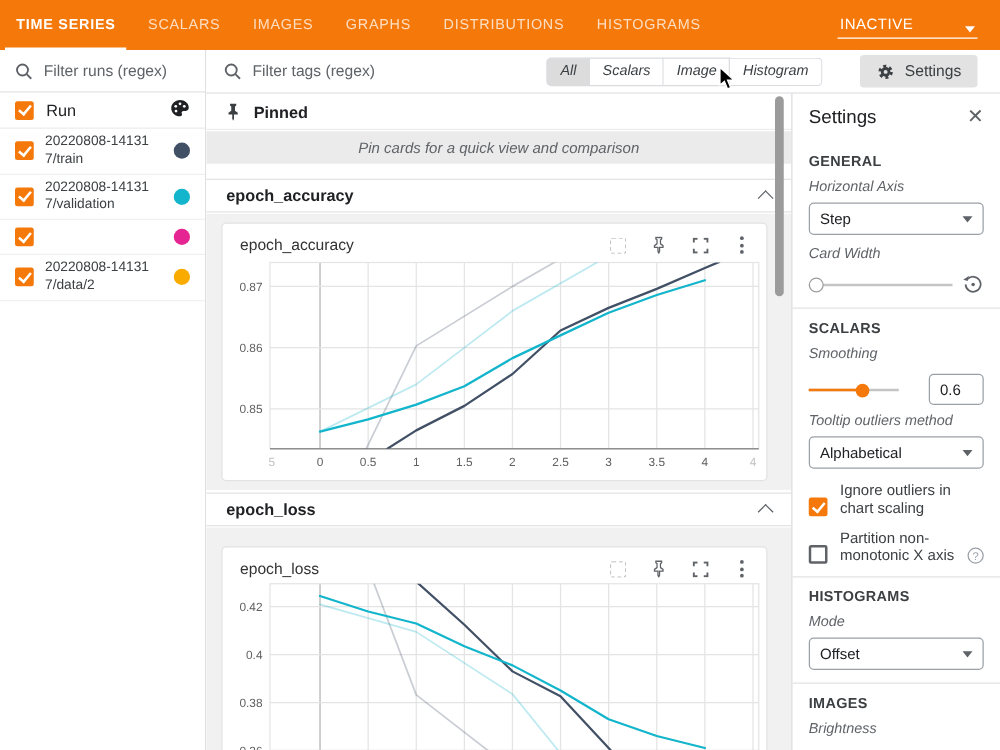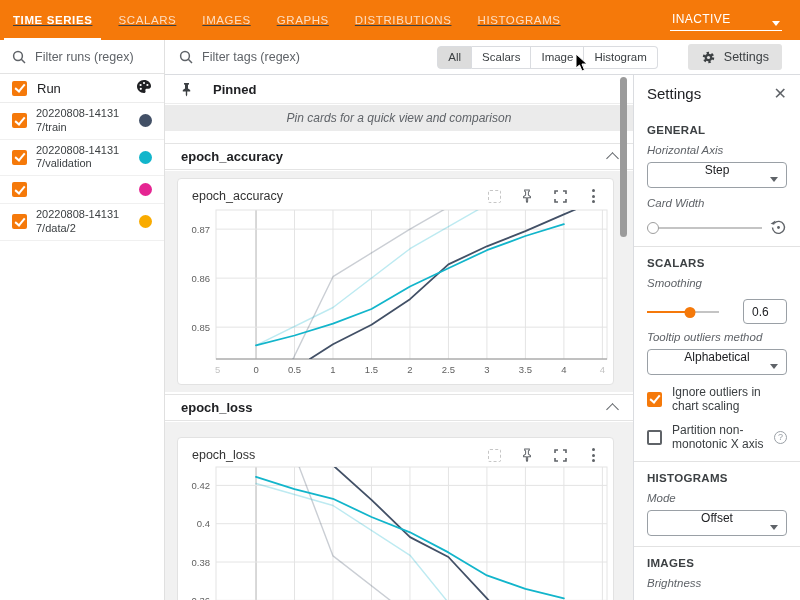--- a/index.html
+++ b/index.html
@@ -2,21 +2,21 @@
 <html><head>
 <meta charset="utf-8">
 <style>
   * { margin:0; padding:0; box-sizing:border-box; }
   html,body { width:800px; height:600px; overflow:hidden; }
   body { font-family:"Liberation Sans", sans-serif; background:#fff; position:relative; color:#3c4043; }
 
   
   .header { position:absolute; left:0; top:0; width:800px; height:40px; background:#f5790a; display:flex; align-items:center; }
   .logo { color:#fff; font-size:17px; padding:0 20px 0 16px; letter-spacing:.2px; }
-  .nav { display:flex; height:40px;text-decoration:underline; }
+  .nav { display:flex; height:40px; }
   .nav-tab { position:relative; display:flex; align-items:center; padding:0 13px; font-size:11.5px; letter-spacing:.6px; color:rgba(255,255,255,.75); cursor:pointer; }
   .nav-tab.active { color:#fff; font-weight:bold; }
   .nav-tab.active::after { content:""; position:absolute; left:4px; right:4px; bottom:0; height:2px; background:#fff; }
   .header-right { margin-left:auto; display:flex; align-items:center; gap:14px; padding-right:18px; }
   .reload-select { display:flex; align-items:flex-end; gap:18px; color:#fff; font-size:12px; letter-spacing:.4px; border-bottom:1px solid #fff; padding:2px 2px 4px 2px; min-width:112px; }
   .caret-down { width:0; height:0; border-left:4px solid transparent; border-right:4px solid transparent; border-top:5px solid #fff; margin-left:auto; }
 
   
   .sidebar { position:absolute; left:0; top:40px; width:165px; height:560px; background:#fff; border-right:1px solid #e0e0e0; }
   .side-search { display:flex; align-items:center; gap:9px; height:34px; padding:0 12px; border-bottom:1px solid #e3e3e3; color:#5f6368; font-size:12.5px; }
@@ -26,29 +26,29 @@
   .run-dot { width:13px; height:13px; border-radius:50%; margin-left:auto; }
   .cbx { width:15px; height:15px; border-radius:2px; flex:0 0 15px; position:relative; }
   .cbx.on { background:#f5790a; }
   .cbx.on::after { content:""; position:absolute; left:4.5px; top:1.5px; width:4px; height:8px; border:solid #fff; border-width:0 2px 2px 0; transform:rotate(40deg); }
   .cbx.off { border:2px solid #5f6368; background:#fff; }
 
   
   .topbar { position:absolute; left:165px; top:40px; width:635px; height:35px; border-bottom:1px solid #dadce0; background:#fff; display:flex; align-items:center; }
   .tag-search { display:flex; align-items:flex-start; gap:9px; padding-left:14px; color:#5f6368; font-size:12.5px; flex:1; }
   .filter-group { display:flex; height:23px; margin-right:30px; }
-  .filter-btn { display:flex; align-items:center; padding:0 10px; font-size:11.5px; color:#3c4043; background:#fff; border:1px solid #dadce0; border-left-width:0; cursor:pointer; }
+  .filter-btn { display:flex; align-items:center; padding:0 10px; font-size:11.5px; color:#3c4043; background:#fff; border:1px solid #dadce0; border-left-width:0; cursor:pointer;font-style:italic; }
   .filter-btn:first-child { border-left-width:1px; border-radius:4px 0 0 4px; }
   .filter-btn:last-child { border-radius:0 4px 4px 0; }
   .filter-btn.sel { background:#dcdcdc; }
   .settings-btn { display:flex; align-items:center; gap:8px; height:26px; padding:0 13px; background:#e2e2e2; border-radius:3px; margin-right:18px; font-size:12.5px; color:#3c4043; cursor:pointer; }
 
   
   .main { position:absolute; left:165px; top:75px; width:468px; height:525px; background:#fff; overflow:hidden; }
-  .pinned-row { position:absolute; left:0; top:0; width:100%; height:29px; display:flex; align-items:center; gap:20px; padding-left:15px; border-bottom:1px solid #ededed; background:#fff; }
+  .pinned-row { position:absolute; left:0; top:0; width:100%; height:29px; display:flex; align-items:center; gap:10px; padding-left:15px; border-bottom:1px solid #ededed; background:#fff; }
   .pinned-label { font-size:13px; font-weight:bold; color:#202124; }
   .pin-hint { position:absolute; left:0; top:30px; width:100%; height:26px; background:#ebebeb; display:flex; align-items:center; justify-content:center; font-size:12px; font-style:italic; color:#5f6368; }
   .section-hd { position:absolute; left:0; width:100%; height:27px; background:#fff; border-top:1px solid #e4e4e4; border-bottom:1px solid #e4e4e4; display:flex; align-items:center; padding:0 16px; cursor:pointer; }
   .section-hd .sec-title { font-size:13px; font-weight:bold; color:#202124; }
   .section-body { position:absolute; left:0; width:100%; background:#f1f1f1; }
   .chev-up { width:9px; height:9px; border-left:1.6px solid #5f6368; border-top:1.6px solid #5f6368; transform:rotate(45deg); margin-left:auto; margin-top:4px; }
   .card { position:absolute; background:#fff; border:1px solid #e2e2e2; border-radius:4px; width:437px; left:12px; }
   .card-hd { display:flex; align-items:center; padding:9px 12px 2px 14px; }
   .card-title { font-size:12.5px; color:#333; }
   .card-icons { margin-left:auto; display:flex; align-items:center; gap:17px; }
@@ -63,32 +63,32 @@
   
   .scrollbar { position:absolute; left:455px; top:2px; width:7px; height:160px; background:#9b9b9b; border-radius:4px; }
 
   
   .panel { position:absolute; left:633px; top:75px; width:167px; height:525px; background:#fff; border-left:1px solid #dadce0; padding:0 13px; overflow:hidden; }
   .panel-hd { display:flex; align-items:center; padding:10px 0 12px 0; }
   .panel-title { font-size:15px; color:#202124; }
   .close-x { margin-left:auto; font-size:16px; color:#5f6368; cursor:pointer; line-height:1; }
   .sec-heading { font-size:11.5px; font-weight:bold; color:#3c4043; letter-spacing:.3px; margin:10px 0 8px 0; }
   .fld-label { font-size:11.5px; color:#5f6368; margin:7px 0 6px 0;font-style:italic; }
-  .dropdown { display:flex; align-items:center; height:26px; border:1px solid #9aa0a6; border-radius:4px; padding:0 8px; font-size:12px; color:#202124; cursor:pointer; margin-bottom:9px;flex-direction:column; }
+  .dropdown { display:flex; align-items:center; height:26px; border:1px solid #9aa0a6; border-radius:4px; padding:0 8px; font-size:12px; color:#202124; cursor:pointer; margin-bottom:9px; }
   .dd-caret { width:0; height:0; border-left:4px solid transparent; border-right:4px solid transparent; border-top:5px solid #5f6368; margin-left:auto; }
   .divider { height:1px; background:#e2e2e2; margin:10px -13px 2px -13px; }
   .slider-row { display:flex; align-items:center; gap:8px; margin:10px 0 6px 0; }
   .slider { position:relative; height:12px; flex:1; cursor:pointer; }
   .slider .track { position:absolute; left:0; right:0; top:5.5px; height:1.6px; background:#c4c4c4; }
   .slider .fill { position:absolute; left:0; top:5px; height:2.5px; background:#f5790a; }
   .slider .thumb { position:absolute; top:1px; width:11px; height:11px; border-radius:50%; background:#f5790a; transform:translateX(-50%); }
   .slider.empty .thumb { width:12px; height:12px; background:#fff; border:1.6px solid #9e9e9e; top:0; }
   .reset-btn { width:17px; height:17px; flex:0 0 17px; cursor:pointer; }
   .val-box { width:44px; height:25px; border:1px solid #9aa0a6; border-radius:4px; font-size:12px; color:#202124; display:flex; align-items:center; padding-left:8px; }
-  .chk-row { display:flex; align-items:center; gap:10px; margin:10px 0; font-size:12px; color:#3c4043; }
+  .chk-row { display:flex; align-items:flex-end; gap:10px; margin:10px 0; font-size:12px; color:#3c4043; }
   .chk-row .cbx { flex:0 0 15px; }
   .help-q { width:13px; height:13px; border:1px solid #9aa0a6; border-radius:50%; color:#9aa0a6; font-size:9px; display:flex; align-items:center; justify-content:center; flex:0 0 13px; }
 
   
   .cursor { position:absolute; left:575px; top:53px; width:14px; height:20px; z-index:50; pointer-events:none; }
 </style>
 </head>
 <body>
 
 <div class="header">

